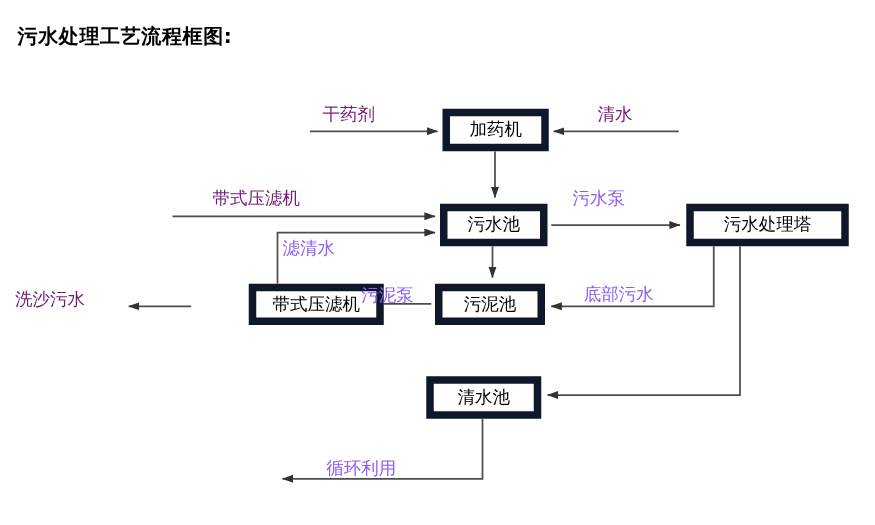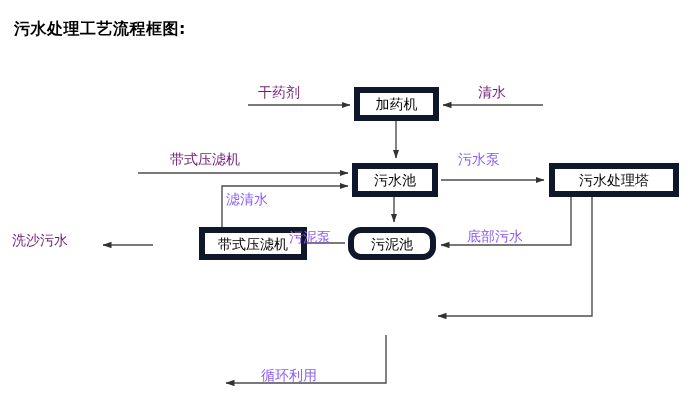--- a/index.html
+++ b/index.html
@@ -112,28 +112,31 @@
   </div>
 
   <div class="node" style="left:352px; top:163px; width:86px; height:34px;">
     <span>污水池</span>
   </div>
 
   <div class="node" style="left:549px; top:163px; width:130px; height:34px;">
     <span>污水处理塔</span>
   </div>
 
-  <div class="node" style="left:348px; top:227px; width:88px; height:33px;border-radius:13px;">
+  <div class="node" style="left:348px; top:227px; width:88px; height:33px;">
     <span>污泥池</span>
   </div>
 
   <div class="node" style="left:155px; top:227px; width:108px; height:33px;margin-left:44px;">
     <span>带式压滤机</span>
   </div>
 
+  <div class="node" style="left:341px; top:301px; width:92px; height:34px;">
+    <span>清水池</span>
+  </div>
 
   <div class="io-label" style="left:258px; top:85px;">干药剂</div>
   <div class="io-label" style="left:478px; top:85px;">清水</div>
   <div class="io-label" style="left:170px; top:152px;">带式压滤机</div>
   <div class="io-label" style="left:12px; top:233px;">洗沙污水</div>
 
   <div class="edge-label" style="left:226px; top:192px;">滤清水</div>
   <div class="edge-label" style="left:458px; top:152px;">污水泵</div>
   <div class="edge-label" style="left:289px; top:231px;font-family:Liberation Serif, serif;">污泥泵</div>
   <div class="edge-label" style="left:467px; top:229px;">底部污水</div>

